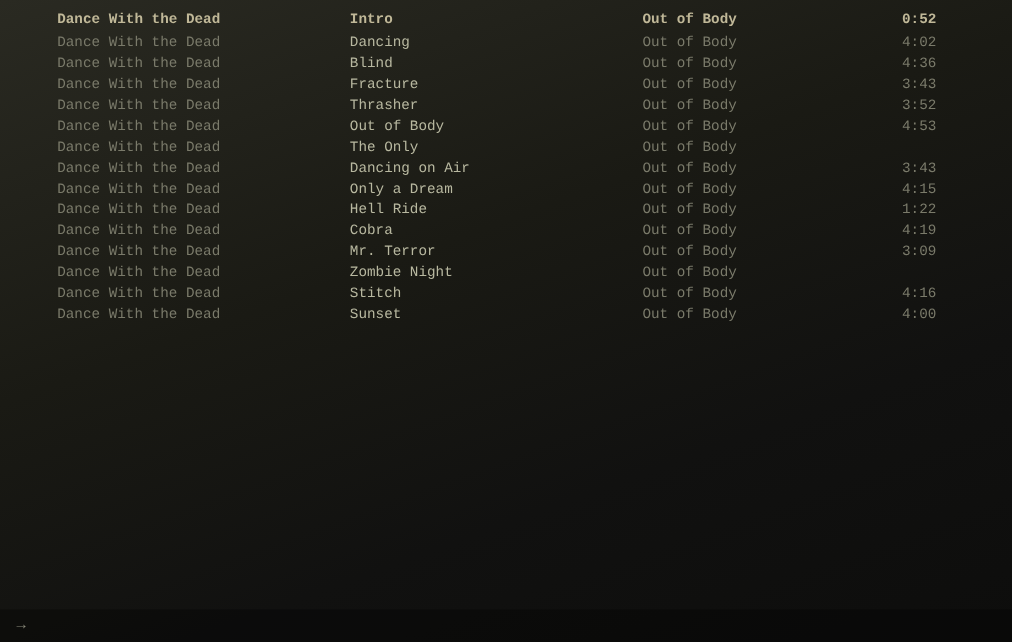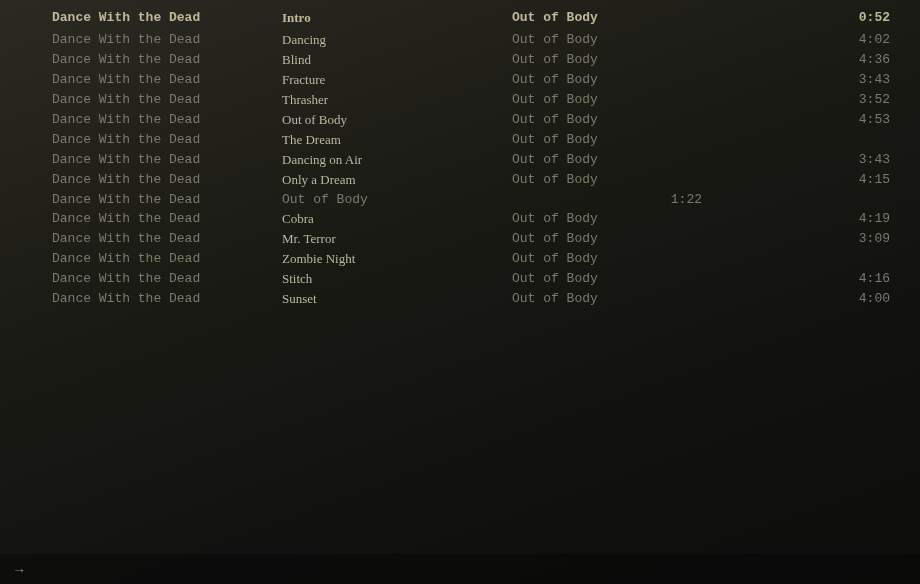--- a/index.html
+++ b/index.html
@@ -22,44 +22,43 @@
     .track-list {
       padding: 8px 0;
       width: 100%;
     }
 
     .track-row {
       display: grid;
       grid-template-columns: 230px 230px 200px 1fr;
       padding: 2px 20px 2px 52px;
       cursor: pointer;
+      gap: 36px;
     }
 
     .track-row.header {
       color: #c0b898;
       font-weight: bold;
       padding-bottom: 4px;
       border-bottom: none;
     }
 
     .col-artist {
       color: #7a7a6a;
     }
 
     .col-title {
       color: #b8b8a0;
-      font-family: Liberation Serif, serif;
     }
 
     .col-album {
       color: #7a7a6a;
     }
 
     .col-duration {
-      text-align: right;
       color: #7a7a6a;
       padding-right: 10px;
     }
 
     .track-row.header .col-artist,
     .track-row.header .col-title,
     .track-row.header .col-album,
     .track-row.header .col-duration {
       color: #c0b898;
     }
@@ -118,37 +117,38 @@
       <span class="col-duration">3:52</span>
     </div>
     <div class="track-row">
       <span class="col-artist">Dance With the Dead</span>
       <span class="col-title">Out of Body</span>
       <span class="col-album">Out of Body</span>
       <span class="col-duration">4:53</span>
     </div>
     <div class="track-row">
       <span class="col-artist">Dance With the Dead</span>
-      <span class="col-title">The Dream</span>
+      <span class="col-title">The Only</span>
       <span class="col-album">Out of Body</span>
     </div>
     <div class="track-row">
       <span class="col-artist">Dance With the Dead</span>
       <span class="col-title">Dancing on Air</span>
       <span class="col-album">Out of Body</span>
       <span class="col-duration">3:43</span>
     </div>
     <div class="track-row">
       <span class="col-artist">Dance With the Dead</span>
       <span class="col-title">Only a Dream</span>
       <span class="col-album">Out of Body</span>
       <span class="col-duration">4:15</span>
     </div>
     <div class="track-row">
       <span class="col-artist">Dance With the Dead</span>
+      <span class="col-title">Hell Ride</span>
       <span class="col-album">Out of Body</span>
       <span class="col-duration">1:22</span>
     </div>
     <div class="track-row">
       <span class="col-artist">Dance With the Dead</span>
       <span class="col-title">Cobra</span>
       <span class="col-album">Out of Body</span>
       <span class="col-duration">4:19</span>
     </div>
     <div class="track-row">

